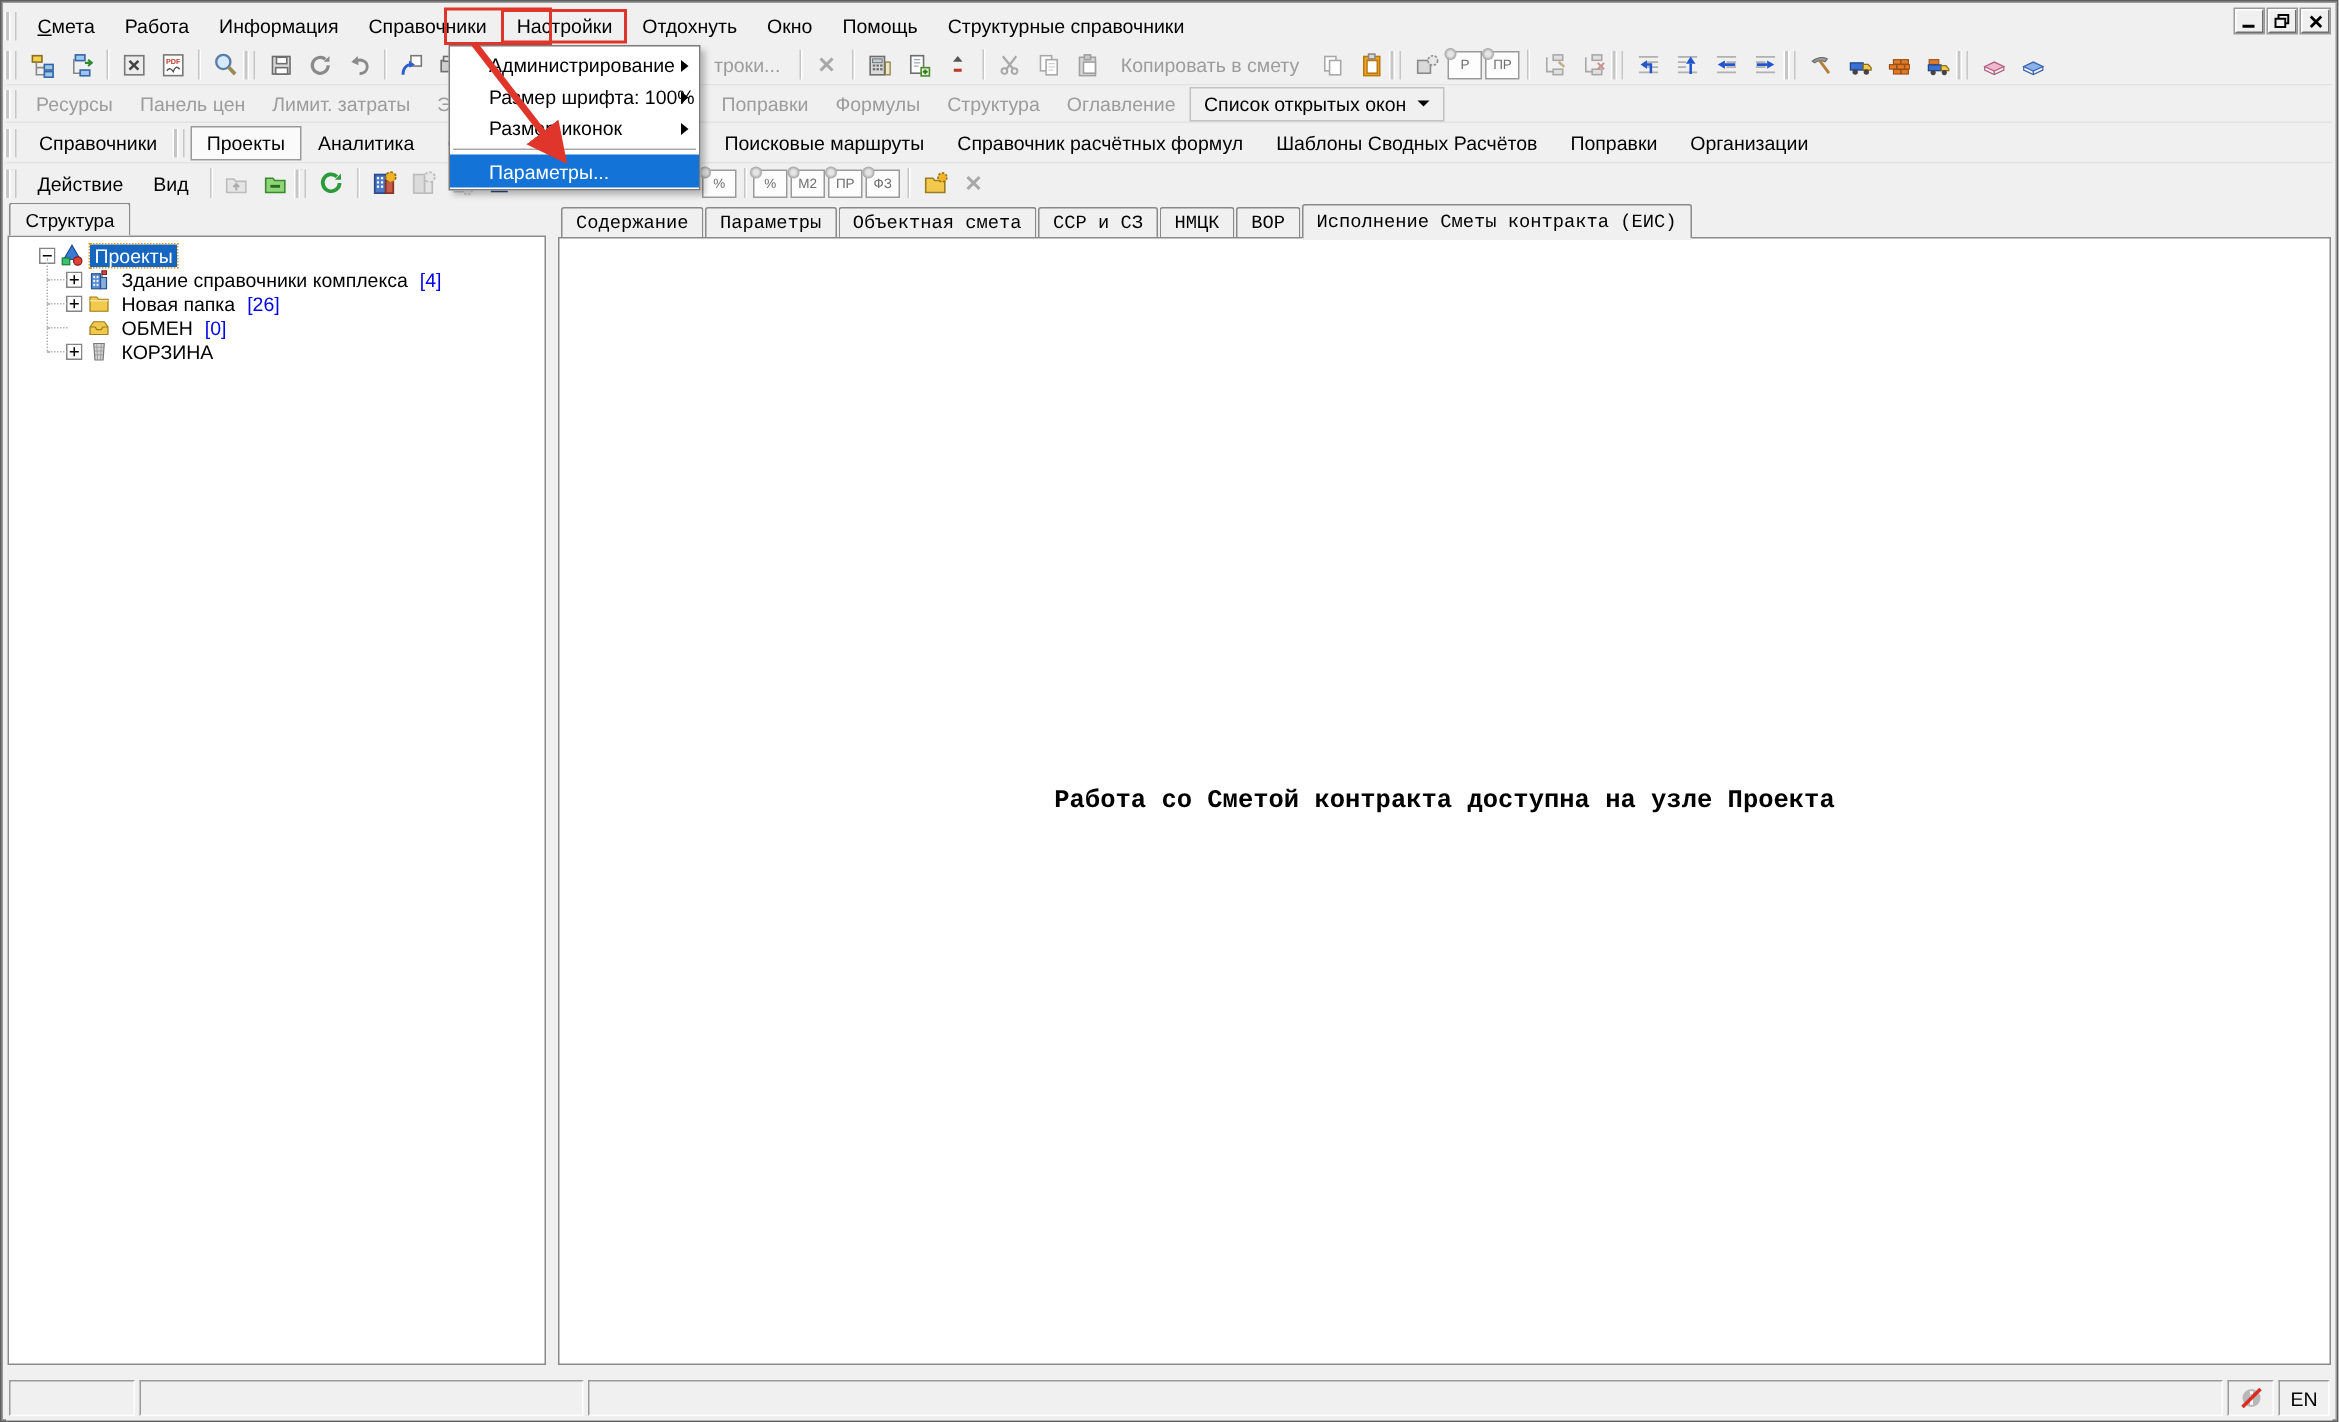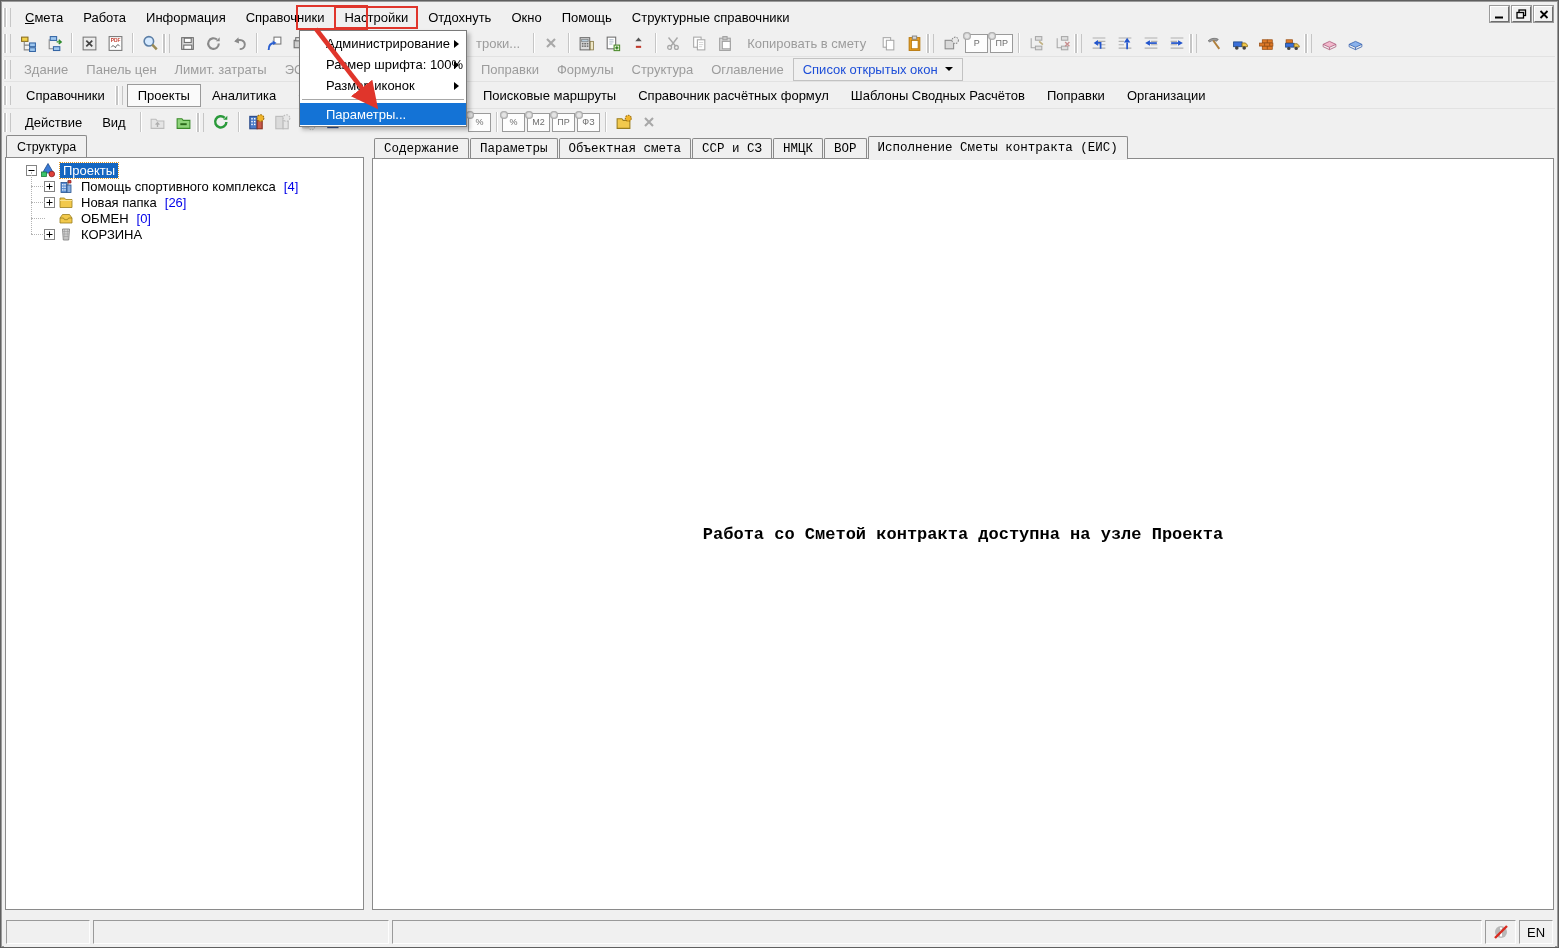--- a/index.html
+++ b/index.html
@@ -43,21 +43,21 @@
   #tb4 { top:107px; height:26px; }
   .abs-group { position:absolute; display:flex; align-items:center; height:100%; }
 
   .chip { width:23px; height:19px; border:1px solid #9a9a9a; background:#fdfdfd; color:#6e6e6e; font-size:9px; display:flex; align-items:center; justify-content:center; position:relative; flex:none; margin:0 1px; }
   .chip::before { content:""; position:absolute; top:-3px; left:-3px; width:8px; height:8px; border-radius:50%; background:radial-gradient(circle,#e4e4e4 30%,#9a9a9a 75%); }
 
   
   .vtab { padding:4px 11px; white-space:nowrap; }
   .vtab.active { border:1px solid #9a9a9a; background:#fafafa; padding:3px 10px; }
 
-  .open-windows { display:flex; align-items:center; gap:7px; border:1px solid #c2c2c2; padding:3px 9px; color:#1d4ed8; white-space:nowrap; }
+  .open-windows { display:flex; align-items:center; gap:7px; border:1px solid #c2c2c2; padding:3px 9px; color:#000000; white-space:nowrap; }
   .caret-down { width:0; height:0; border-top:4px solid #000; border-left:4px solid transparent; border-right:4px solid transparent; }
 
   
   #left-panel { position:absolute; left:3px; top:133px; width:359px; bottom:36px; }
   .ptab { position:absolute; left:1px; top:0; height:22px; padding:0 10px; background:#f0f0f0; border:1px solid #8a8a8a; border-bottom:none; border-radius:2px 2px 0 0; display:flex; align-items:center; font-size:12.5px; z-index:2; }
   #tree-box { position:absolute; left:0; right:0; top:22px; bottom:0; background:#fff; border:1px solid #8a8a8a; }
   #splitter { position:absolute; left:362px; top:133px; width:8px; bottom:36px; background:#f0f0f0; }
 
   .tree { position:relative; padding-top:4px; }
   .trow { height:16px; display:flex; align-items:center; white-space:nowrap; }
@@ -373,21 +373,21 @@
             <path d="M2 8.8l6-2.8 6 2.8-6 2.8z" fill="#8ab2ec" stroke="#3a64b0" stroke-width=".8"></path>
             <path d="M2 8.8v2.2l6 2.8 6-2.8V8.8" fill="none" stroke="#3a64b0" stroke-width=".8"></path>
             <path d="M8 11.6v2.2" stroke="#3a64b0" stroke-width=".8"></path>
           </svg>
         </span>
     </span>
   </div>
 
   <div class="row row-edge" id="tb2">
     <span class="grip"></span>
-    <span class="flatlbl">Здание</span>
+    <span class="flatlbl">Ресурсы</span>
     <span class="flatlbl">Панель цен</span>
     <span class="flatlbl">Лимит. затраты</span>
     <span class="flatlbl">ЭСН</span>
     <span class="flatlbl">Сост</span>
     <span class="abs-group" style="left:468px;">
       <span class="flatlbl">Поправки</span>
       <span class="flatlbl">Формулы</span>
       <span class="flatlbl">Структура</span>
       <span class="flatlbl">Оглавление</span>
       <span class="open-windows">
@@ -533,21 +533,21 @@
                 <rect x="6.4" y="6" width="1.2" height="1.4"></rect>
                 <rect x="4.2" y="8.6" width="1.2" height="1.4"></rect>
                 <rect x="6.4" y="8.6" width="1.2" height="1.4"></rect>
                 <rect x="4.2" y="11.2" width="1.2" height="1.4"></rect>
                 <rect x="6.4" y="11.2" width="1.2" height="1.4"></rect>
               </g>
               <rect x="9" y="7" width="4" height="7.5" fill="#88aede" stroke="#27538f" stroke-width=".8"></rect>
               <path d="M10 2.5h3v2.5h-3z" fill="#e04038" stroke="#8a1d1d" stroke-width=".7"></path>
               <path d="M10 2.5v4.5" stroke="#555" stroke-width=".8"></path>
             </svg>
-          <span class="tlabel">Помощь спортивного комплекса</span>
+          <span class="tlabel">Здание справочники комплекса</span>
           <span class="count">[4]</span>
         </div>
 
         <div class="trow" style="padding-left:38px;">
           <svg class="expando" width="11" height="11" viewBox="0 0 11 11">
               <rect x="0.5" y="0.5" width="10" height="10" fill="#fff" stroke="#848484"></rect>
               <path d="M2.5 5.5h6M5.5 2.5v6" stroke="#000"></path>
             </svg>
           <svg class="ticon" width="16" height="16" viewBox="0 0 16 16">
               <path d="M2 4h4.5L7.7 5.5H14v8H2z" fill="#f2c94c" stroke="#9a7d1d" stroke-width=".8"></path>

